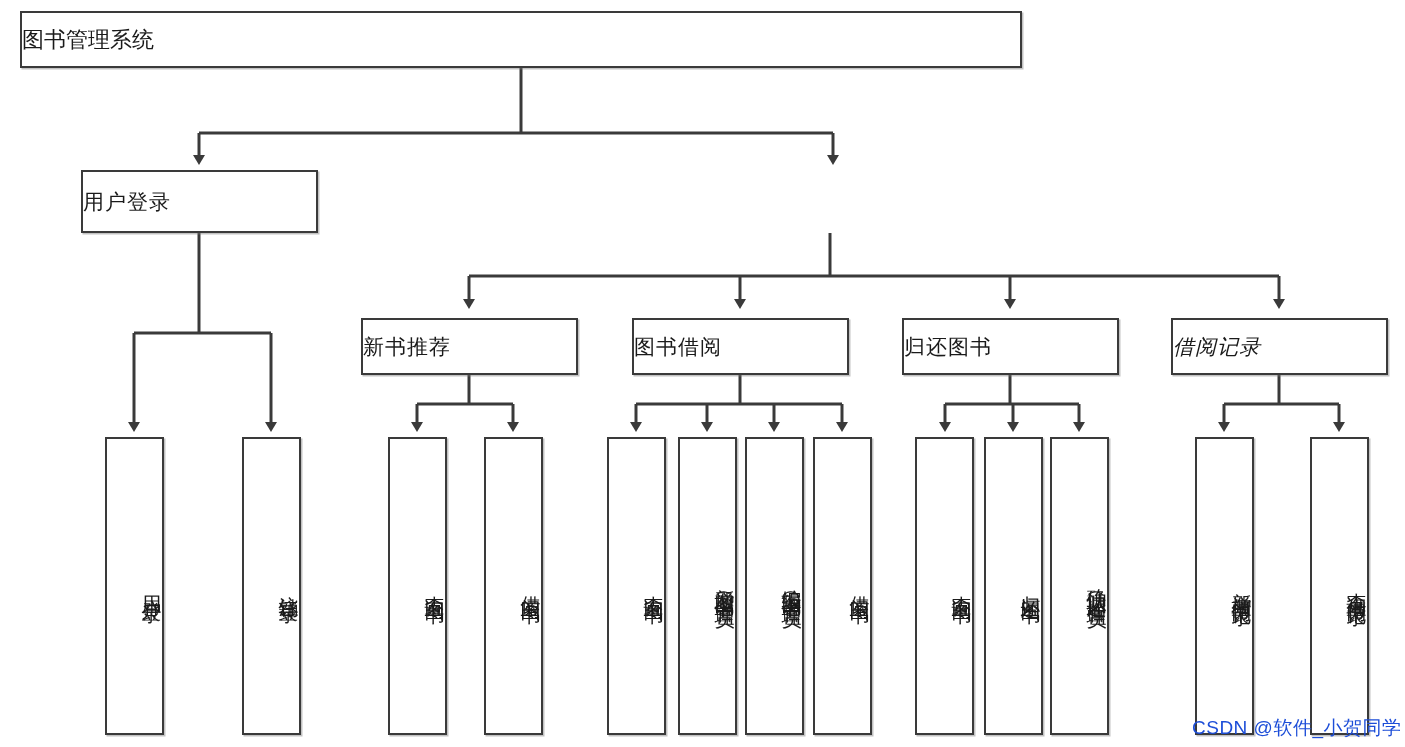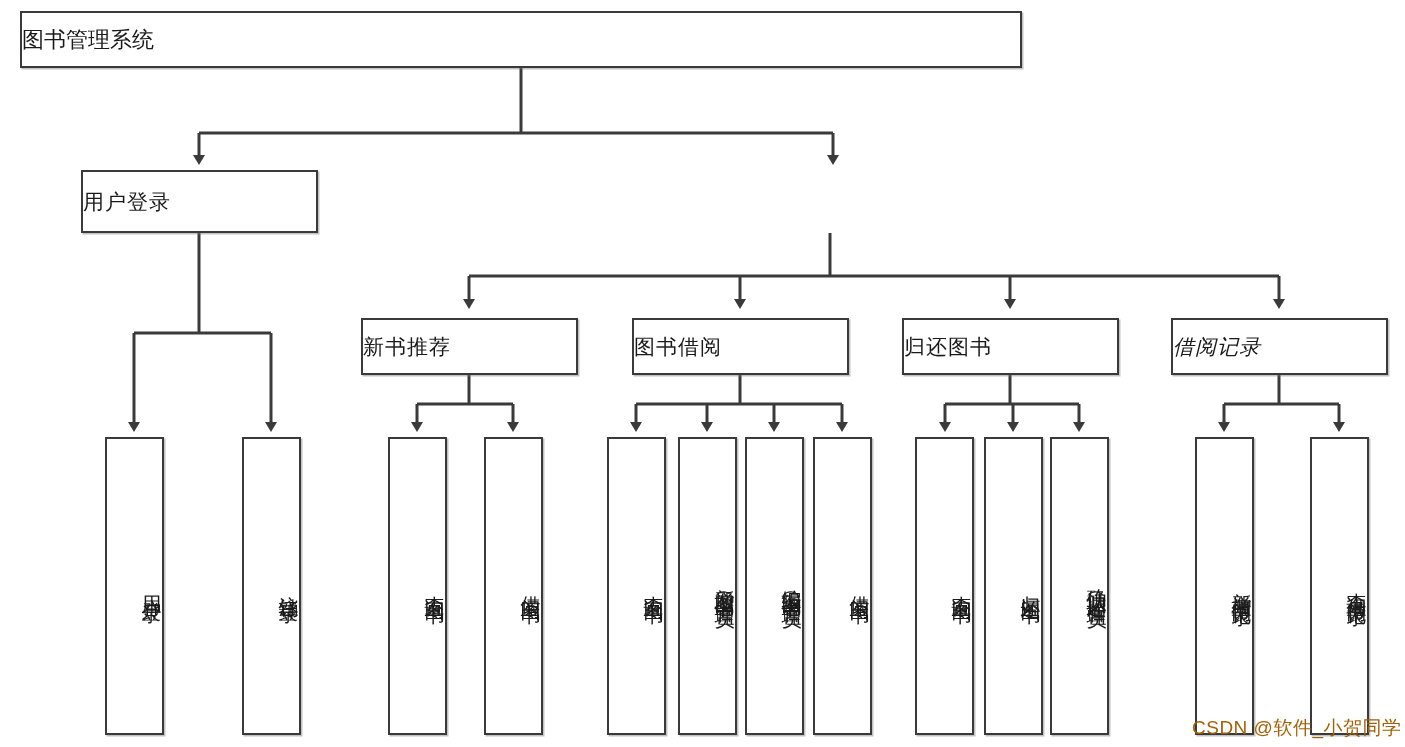--- a/index.html
+++ b/index.html
@@ -54,21 +54,21 @@
   }
   .node.v .txt {
     writing-mode: vertical-rl;
     text-orientation: upright;
     line-height: 1.05;
     white-space: nowrap;
   }
   .watermark {
     position: absolute;
     font-size: 19px;
-    color: #a16207;
+    color: #1d4ed8;
     white-space: nowrap;
     letter-spacing: 0.5px;
   }
 </style>
 </head>
 <body>
 
 <div id="canvas">
 
   <svg id="wires" viewBox="0 0 1405 747">

